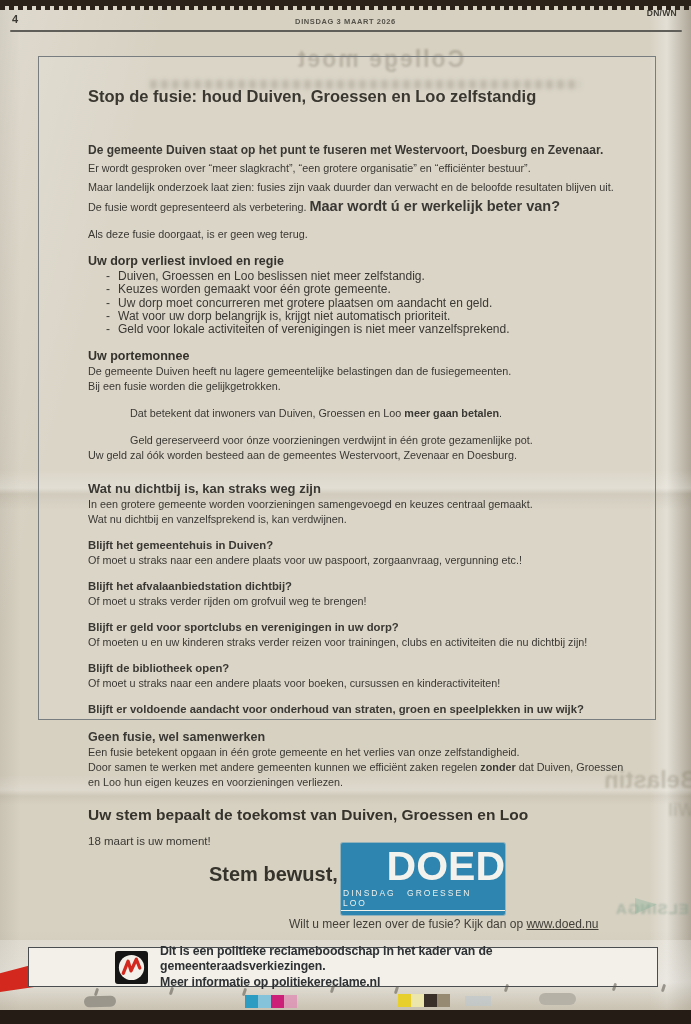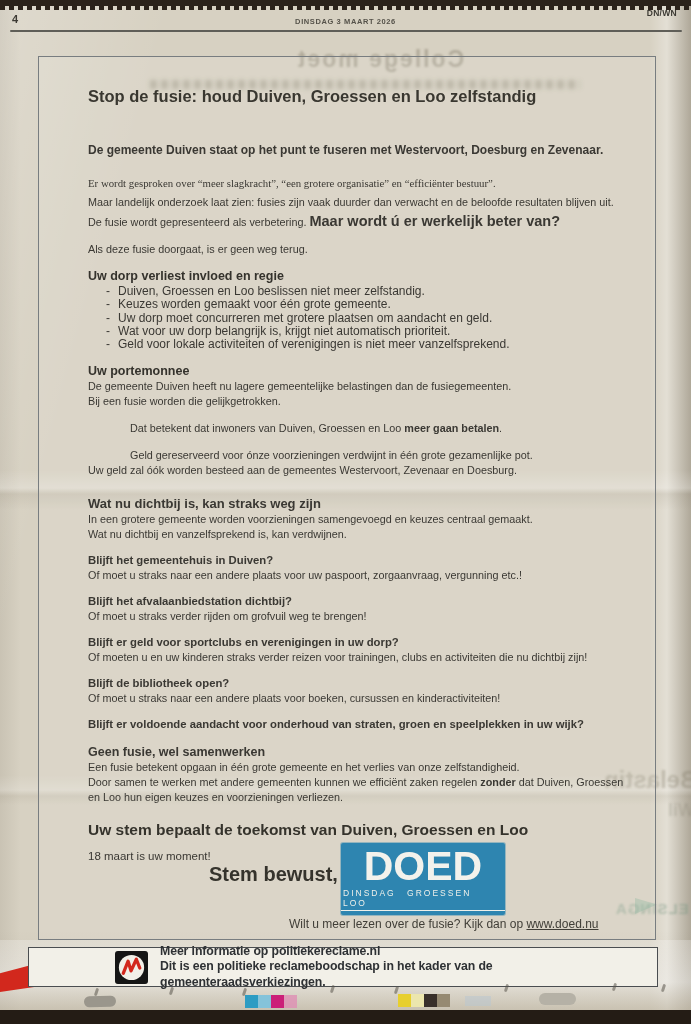--- a/index.html
+++ b/index.html
@@ -41,46 +41,46 @@
   .ghost-headline{left:120px;top:46px;font-size:23px;letter-spacing:2px;width:520px;text-align:center;}
   .ghost-sub{position:absolute;left:150px;top:80px;width:430px;height:9px;filter:blur(2px);
     background:repeating-linear-gradient(90deg,rgba(110,104,86,.30) 0 7px,rgba(110,104,86,0) 7px 11px);pointer-events:none;}
   .ghost-right{right:-6px;top:766px;font-size:24px;color:rgba(118,112,94,.30);}
   .ghost-right2{right:-4px;top:800px;font-size:18px;color:rgba(118,112,94,.22);}
   .ghost-brand{right:2px;top:900px;font-size:15px;color:rgba(120,150,130,.45);letter-spacing:1px;filter:blur(.8px);}
   .ghost-pennant{position:absolute;right:34px;top:898px;width:22px;height:16px;opacity:.35;
     background:#7fae96;clip-path:polygon(0 40%,100% 0,100% 100%);transform:scaleX(-1);pointer-events:none;}
 
   
-  .ad-box{position:absolute;left:38px;top:56px;width:618px;height:884px;box-sizing:border-box;
+  .ad-box{position:absolute;left:38px;top:56px;width:618px;height:664px;box-sizing:border-box;
     border:1.5px solid #787d80;background:rgba(255,255,255,.10);
     padding:28px 20px 0 49px;color:#3a3833;}
   .ad-title{font-size:16.5px;font-weight:bold;color:#393730;margin:2px 0 0 0;}
   .lead{font-size:12px;font-weight:bold;margin-top:37px;}
   .bodyline{font-size:10.8px;line-height:14px;margin-top:5px;}
-  .first{margin-top:19px;font-family:Liberation Serif, serif;}
+  .first{margin-top:4px;}
   .q-big{font-size:14.5px;font-weight:bold;}
   .standalone{margin-top:13px;}
   .sec-h{font-size:12.5px;font-weight:bold;color:#34322c;margin-top:13px;}
   .bullets{margin:2px 0 0 0;}
   .bullet{font-size:12px;line-height:13.3px;padding-left:30px;position:relative;}
   .bullet::before{content:"-";position:absolute;left:18px;}
   .tight{margin-top:1px;}
   .gap{margin-top:13px;padding-left:42px;}
   .sec3-h{font-size:13px;font-weight:bold;margin-top:19px;}
   .q-block{margin-top:12px;}
   .q{font-size:11.3px;font-weight:bold;line-height:15px;}
   .a{font-size:10.8px;line-height:14px;}
   .sec4-h{font-size:12.5px;font-weight:bold;margin-top:13px;}
   .closing-h{font-size:15.5px;font-weight:bold;color:#35332c;margin-top:17px;}
   .moment{font-size:11.5px;margin-top:11px;}
   .cta{position:absolute;left:170px;top:806px;font-size:20px;font-weight:bold;color:#35332c;}
   .logo{position:absolute;left:302px;top:786px;width:164px;height:72px;background:#2e85b0;
     border-radius:2px;box-shadow:0 0 0 1px rgba(46,133,176,.4);
-    display:flex;flex-direction:column;align-items:center;justify-content:center;}
+    display:flex;flex-direction:column;align-items:flex-end;justify-content:center;}
   .logo-word{font-size:41px;font-weight:800;color:#f3f2ec;letter-spacing:0px;line-height:38px;}
   .logo-sub{font-size:8.5px;color:#eef0ea;letter-spacing:2px;word-spacing:7px;
     border-bottom:1.5px solid #eef0ea;padding:1px 2px 2px 2px;margin-top:2px;}
   .more-info{position:absolute;left:250px;top:860px;font-size:12px;color:#403e37;}
   .more-info a{color:#403e37;text-decoration:underline;}
 
   
   .banner{position:absolute;left:28px;top:947px;width:630px;height:40px;box-sizing:border-box;
     background:#f2f0e8;border:1px solid #4a4d50;display:flex;align-items:center;}
   .red-flag{position:absolute;left:0px;top:958px;width:58px;height:34px;background:#d2281d;
@@ -192,22 +192,22 @@
 <div class="red-flag"></div>
 <div class="pencil"></div>
 <div class="red-ribbon"></div>
 <div class="banner">
   <svg class="banner-icon" viewBox="0 0 34 34" xmlns="http://www.w3.org/2000/svg">
     <rect x="0" y="0" width="34" height="34" rx="3" fill="#151515"></rect>
     <circle cx="17" cy="17" r="13" fill="#f2f0e8"></circle>
     <polyline points="8.5,23 13.5,10.5 16.5,20.5 22,8.5 25.5,17.5" fill="none" stroke="#d2281d" stroke-width="3.4" stroke-linecap="round" stroke-linejoin="round"></polyline>
   </svg>
   <div class="banner-text">
+    <div class="banner-line">Dit is een politieke reclameboodschap in het kader van de gemeenteraadsverkiezingen.</div>
     <div class="banner-line">Meer informatie op politiekereclame.nl</div>
-    <div class="banner-line">Dit is een politieke reclameboodschap in het kader van de gemeenteraadsverkiezingen.</div>
   </div>
 </div>
 
 <div class="stitch" style="left:95px;top:988px;"></div>
 <div class="stitch" style="left:170px;top:987px;"></div>
 <div class="stitch" style="left:243px;top:988px;"></div>
 <div class="stitch" style="left:331px;top:985px;"></div>
 <div class="stitch" style="left:395px;top:986px;"></div>
 <div class="stitch" style="left:505px;top:984px;"></div>
 <div class="stitch" style="left:613px;top:983px;"></div>

